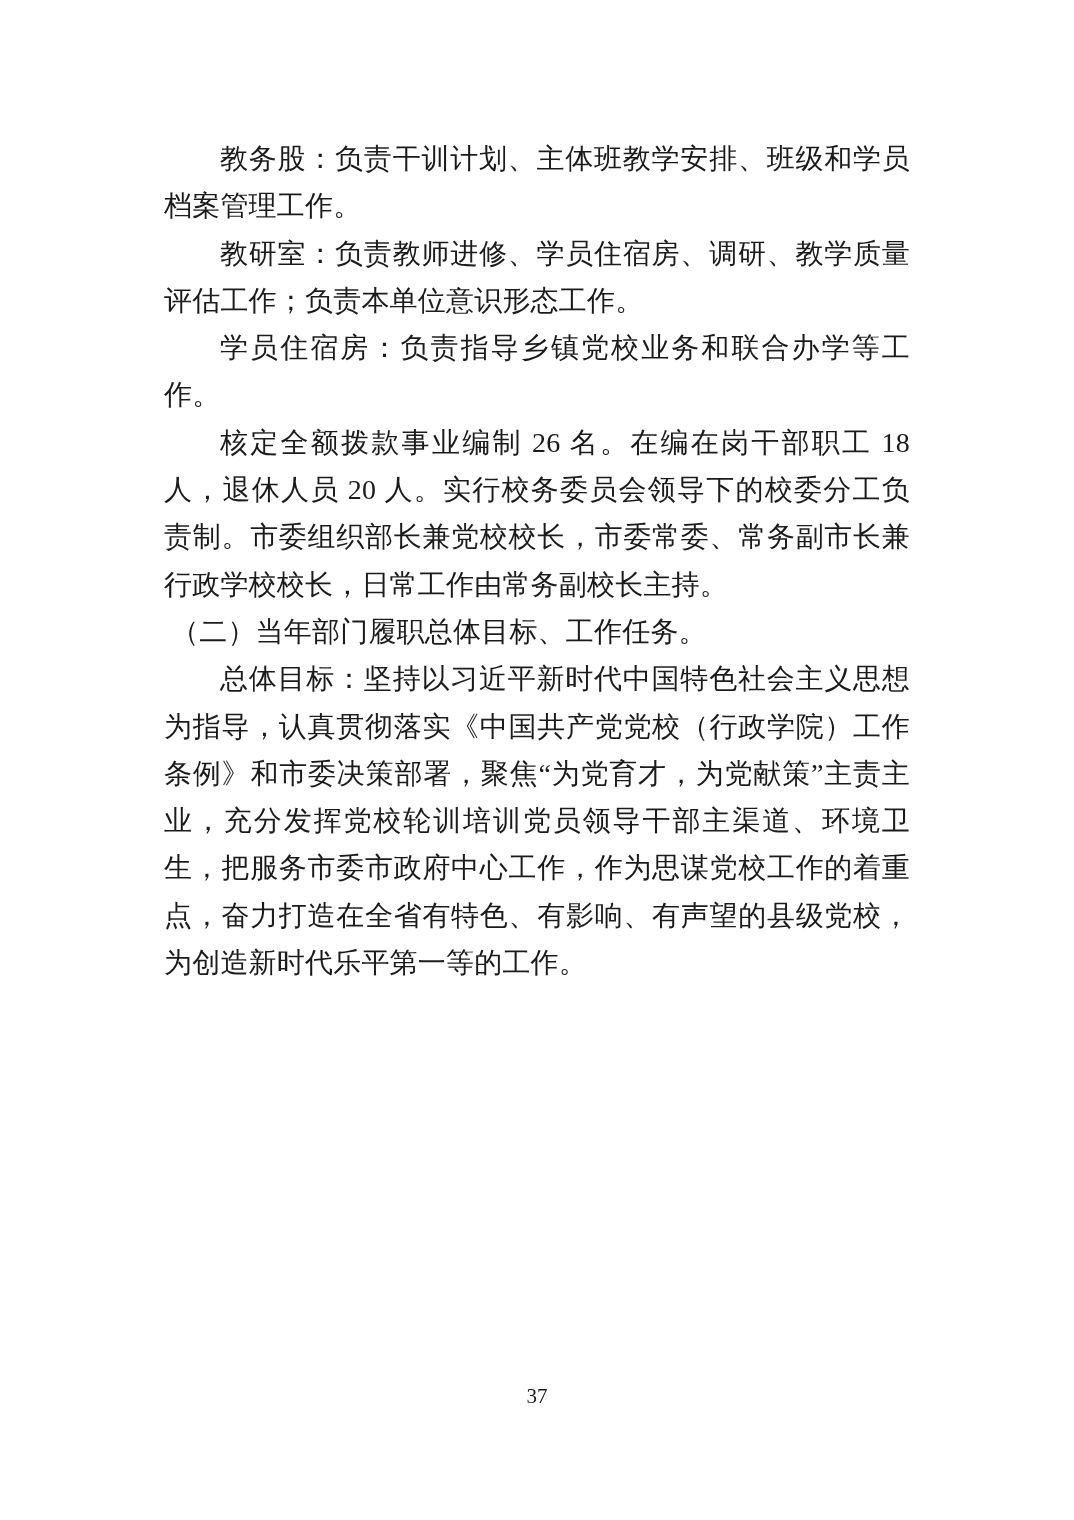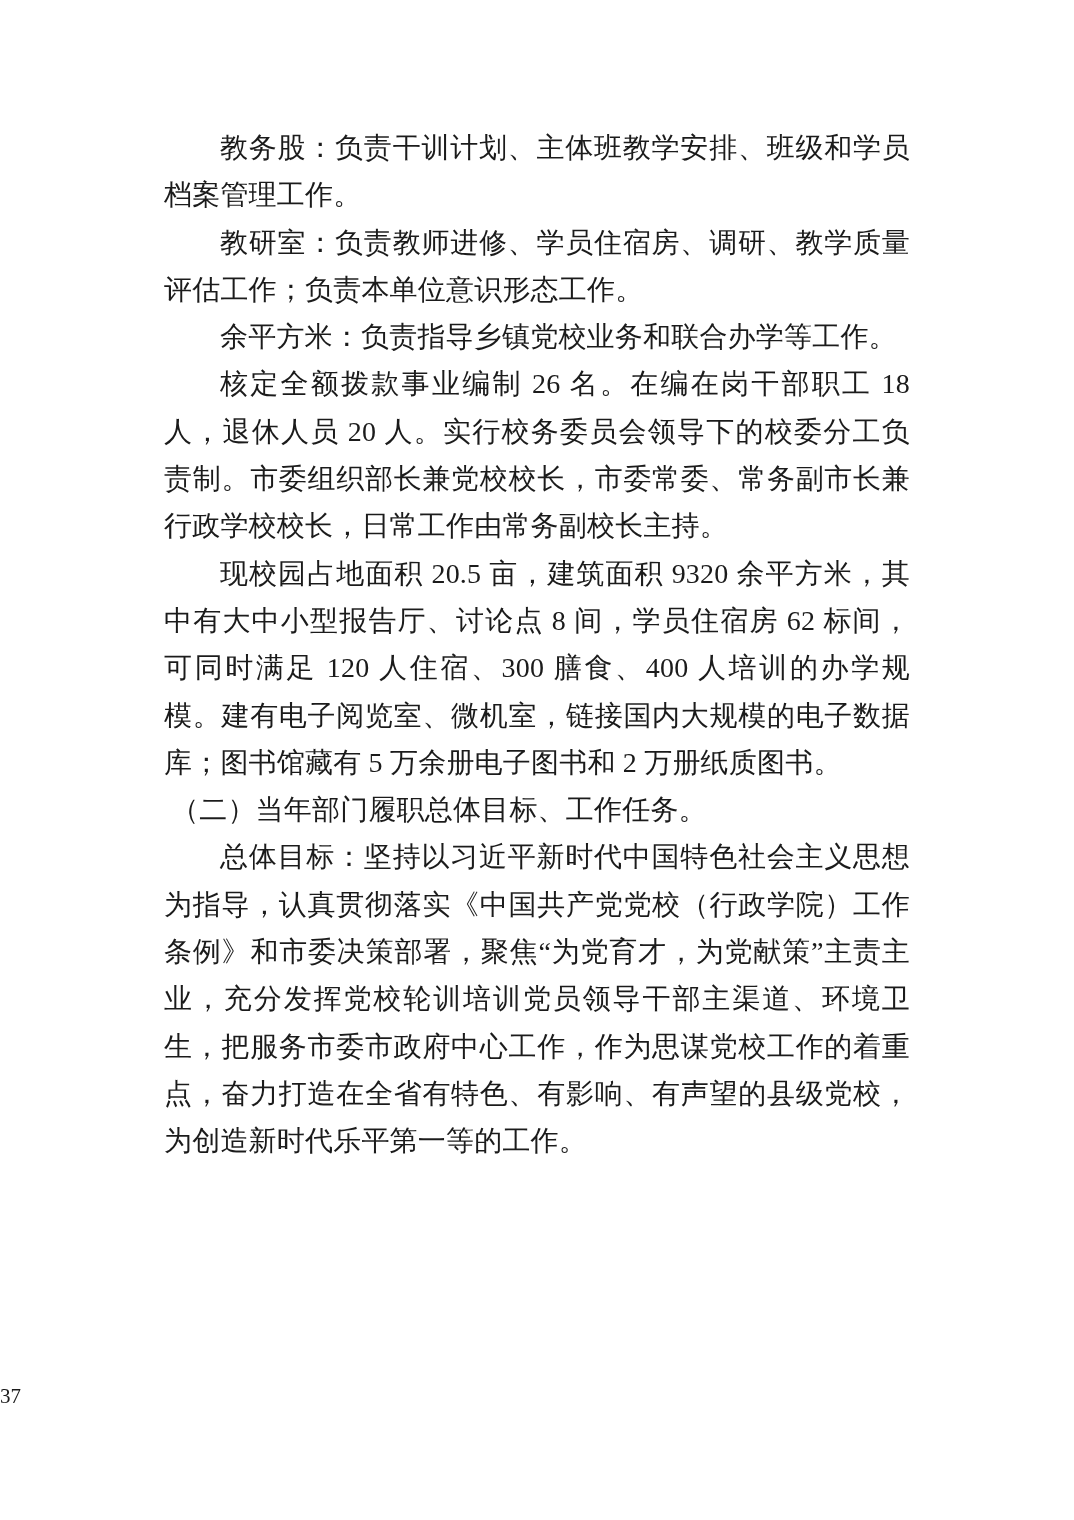--- a/index.html
+++ b/index.html
@@ -12,21 +12,21 @@
     width: 1074px;
     height: 1520px;
     background: #ffffff;
     overflow: hidden;
     font-family: "Liberation Serif", "DejaVu Serif", serif;
     color: #1b1b1b;
   }
   .content {
     position: absolute;
     left: 164px;
-    top: 124px;
+    top: 135px;
     width: 746px;
   }
   .para {
     margin: 0;
     font-size: 28px;
     line-height: 47.3px;
     text-align: justify;
     text-justify: inter-ideograph;
     text-indent: 2em;
     font-kerning: none;
@@ -38,38 +38,37 @@
     line-height: 47.3px;
     font-weight: 400;
     text-indent: 0.25em;
     letter-spacing: 0.2px;
   }
   .footer {
     position: absolute;
     left: 0;
     right: 0;
     top: 1384px;
-    text-align: left;
+    text-align: center;
     font-family: Liberation Serif, serif;
   }
   .pageno {
     font-size: 21px;
     line-height: 24px;
     color: #1b1b1b;
   }
 </style>
 </head>
 <body>
 
 <div class="page">
   <div class="content">
     <p class="para">教务股：负责干训计划、主体班教学安排、班级和学员档案管理工作。</p>
     <p class="para">教研室：负责教师进修、学员住宿房、调研、教学质量评估工作；负责本单位意识形态工作。</p>
-    <p class="para">余平方米：负责指导乡镇党校业务和联合办学等工作。</p>
+    <p class="para">学员住宿房：负责指导乡镇党校业务和联合办学等工作。</p>
     <p class="para">核定全额拨款事业编制 26 名。在编在岗干部职工 18 人，退休人员 20 人。实行校务委员会领导下的校委分工负责制。市委组织部长兼党校校长，市委常委、常务副市长兼行政学校校长，日常工作由常务副校长主持。</p>
-    <p class="para">现校园占地面积 20.5 亩，建筑面积 9320 余平方米，其中有大中小型报告厅、讨论点 8 间，学员住宿房 62 标间，可同时满足 120 人住宿、300 膳食、400 人培训的办学规模。建有电子阅览室、微机室，链接国内大规模的电子数据库；图书馆藏有 5 万余册电子图书和 2 万册纸质图书。</p>
     <h3 class="heading">（二）当年部门履职总体目标、工作任务。</h3>
     <p class="para">总体目标：坚持以习近平新时代中国特色社会主义思想为指导，认真贯彻落实《中国共产党党校（行政学院）工作条例》和市委决策部署，聚焦“为党育才，为党献策”主责主业，充分发挥党校轮训培训党员领导干部主渠道、环境卫生，把服务市委市政府中心工作，作为思谋党校工作的着重点，奋力打造在全省有特色、有影响、有声望的县级党校，为创造新时代乐平第一等的工作。</p>
   </div>
   <div class="footer">
     <span class="pageno">37</span>
   </div>
 </div>
 
 </body></html>

